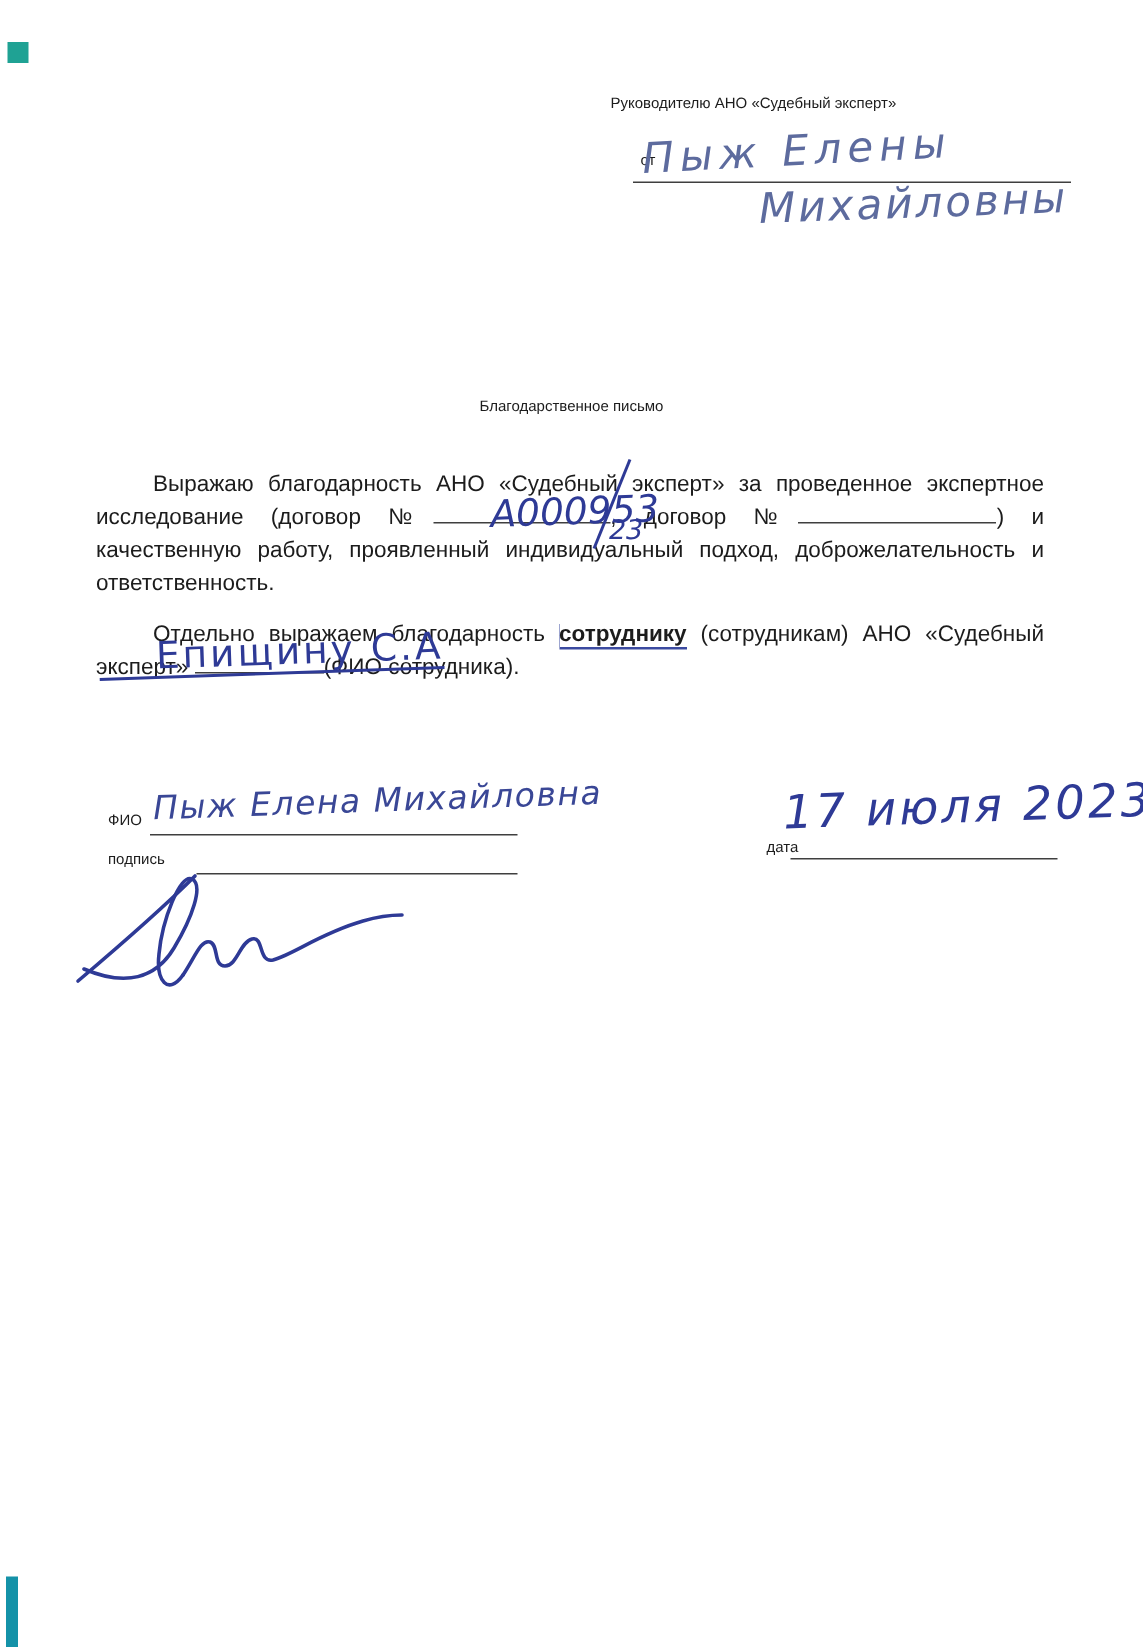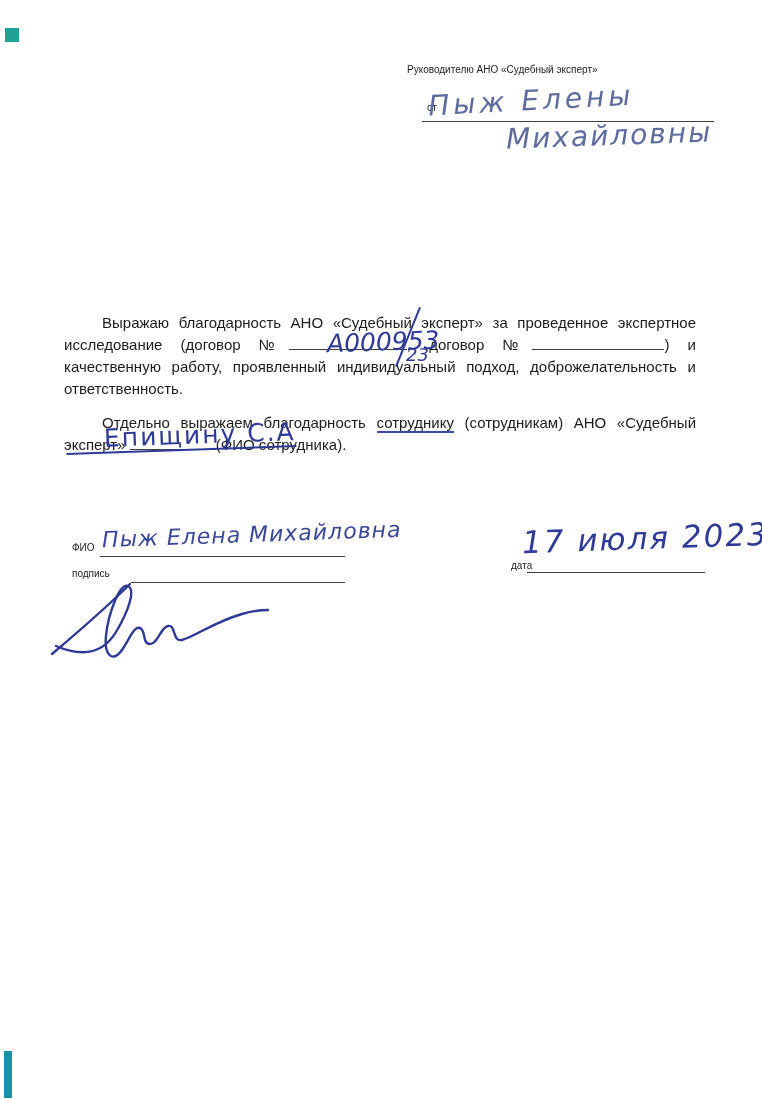--- a/index.html
+++ b/index.html
@@ -38,21 +38,21 @@
     display: inline-block;
     border-bottom: 1px solid #3f3f3f;
     height: 13px;
     position: relative;
     vertical-align: baseline;
   }
   .blank1 { width: 118px; }
   .blank2 { width: 132px; }
   .blank3 { width: 86px; }
 
-  .ink-underline { box-shadow: 0 2px 0 #3b4aa0; }
+  .ink-underline { box-shadow: 0 2px 0 #3b4aa0; font-weight: bold; }
 
   
   .hw {
     font-family: "DejaVu Sans", sans-serif;
     font-style: italic;
     color: #2e3a96;
     white-space: nowrap;
     pointer-events: none;
   }
   .from-name1 { left: 428px; top: 84px;  font-size: 28px; color: #5d6b9e; letter-spacing: 4px; transform: rotate(-3deg); }
@@ -86,20 +86,21 @@
 
   <div class="abs mark-square"></div>
   <div class="abs mark-bar"></div>
 
   <div class="abs print recipient">Руководителю АНО «Судебный эксперт»</div>
   <div class="abs print from-label">от</div>
   <div class="rule" style="left:422px; top:121px; width:292px;"></div>
   <div class="abs hw from-name1">Пыж Елены</div>
   <div class="abs hw from-name2">Михайловны</div>
 
+  <div class="abs print title-line">Благодарственное письмо</div>
 
   <div class="abs body-text">
     <p><span>Выражаю благодарность АНО «Судебный эксперт» за проведенное экспертное исследование (договор №</span><span class="blank blank1"><span class="hw hw-contract">А000953</span><span class="hw-slash"></span><span class="hw hw-23">23</span></span><span>, договор №</span><span class="blank blank2"></span><span>) и качественную работу, проявленный индивидуальный подход, доброжелательность и ответственность.</span></p>
 
 
     <p><span>Отдельно выражаем благодарность </span><span class="ink-underline">сотруднику</span><span> (сотрудникам) АНО «Судебный эксперт» </span><span class="blank blank3"><span class="hw hw-employee">Епищину С.А</span></span><span>(ФИО сотрудника).</span></p>
   </div>
 
   <div class="abs print fio-label">ФИО</div>
   <div class="rule" style="left:100px; top:556px; width:245px;"></div>

